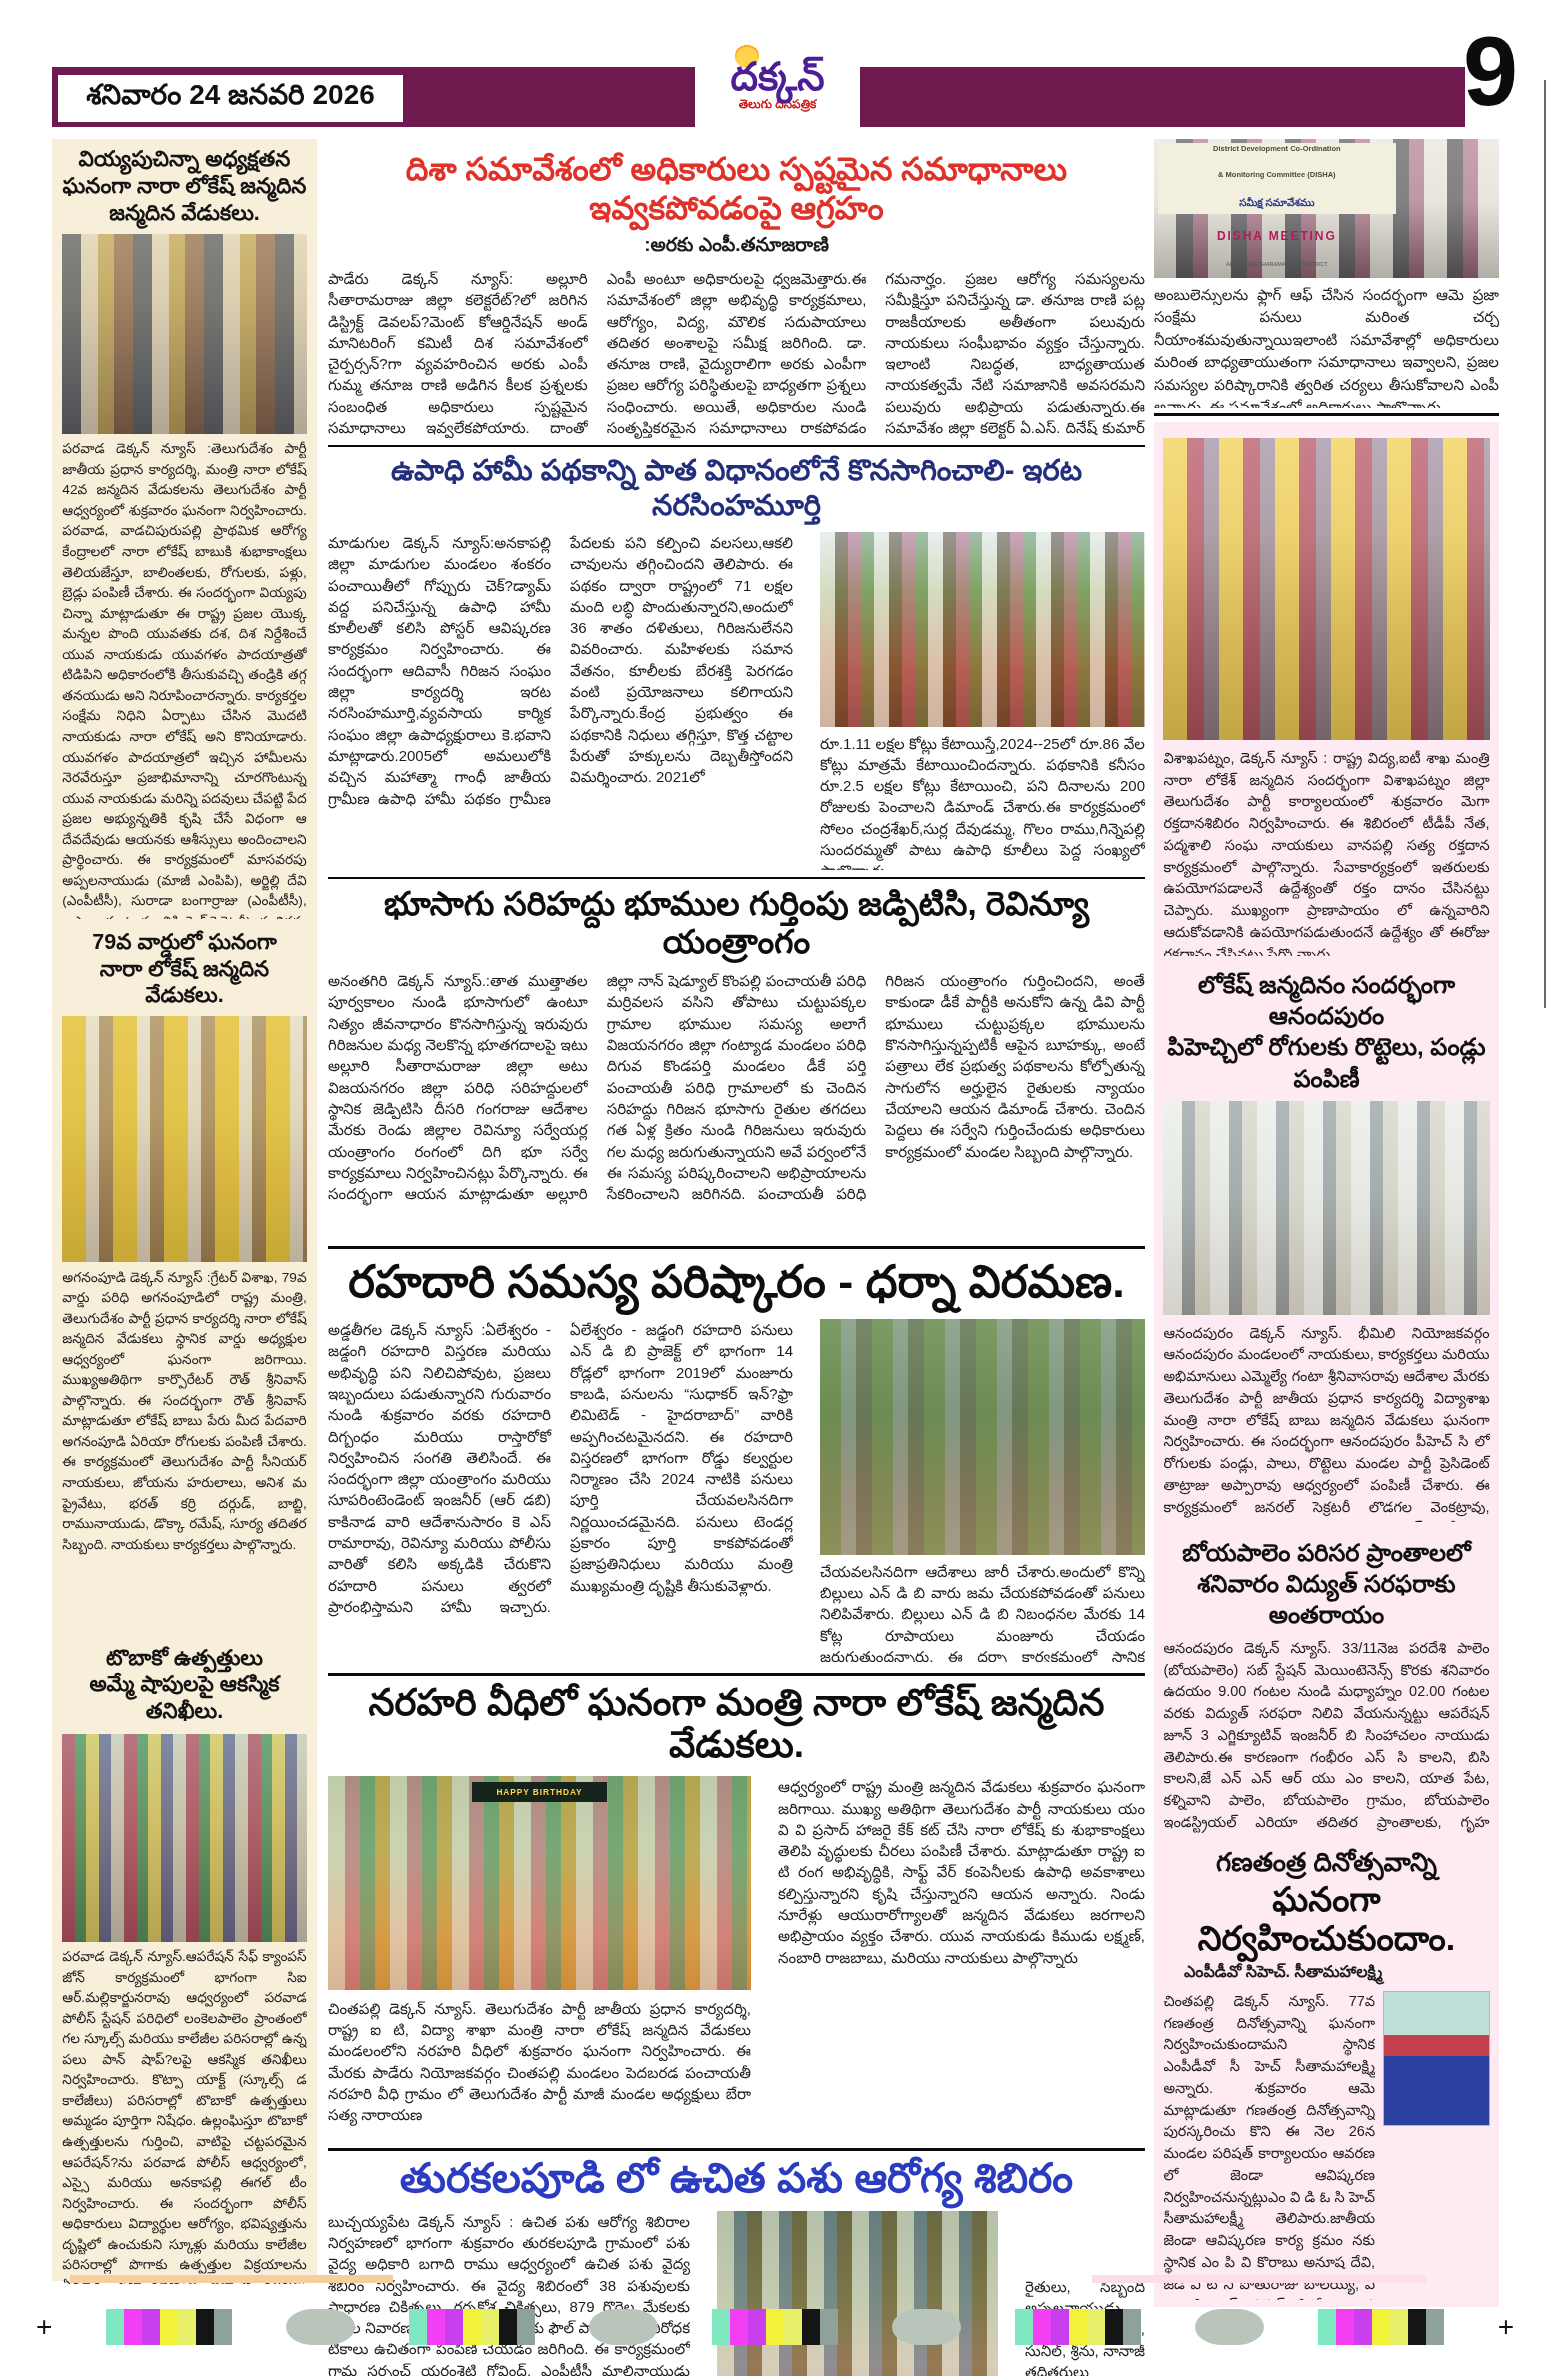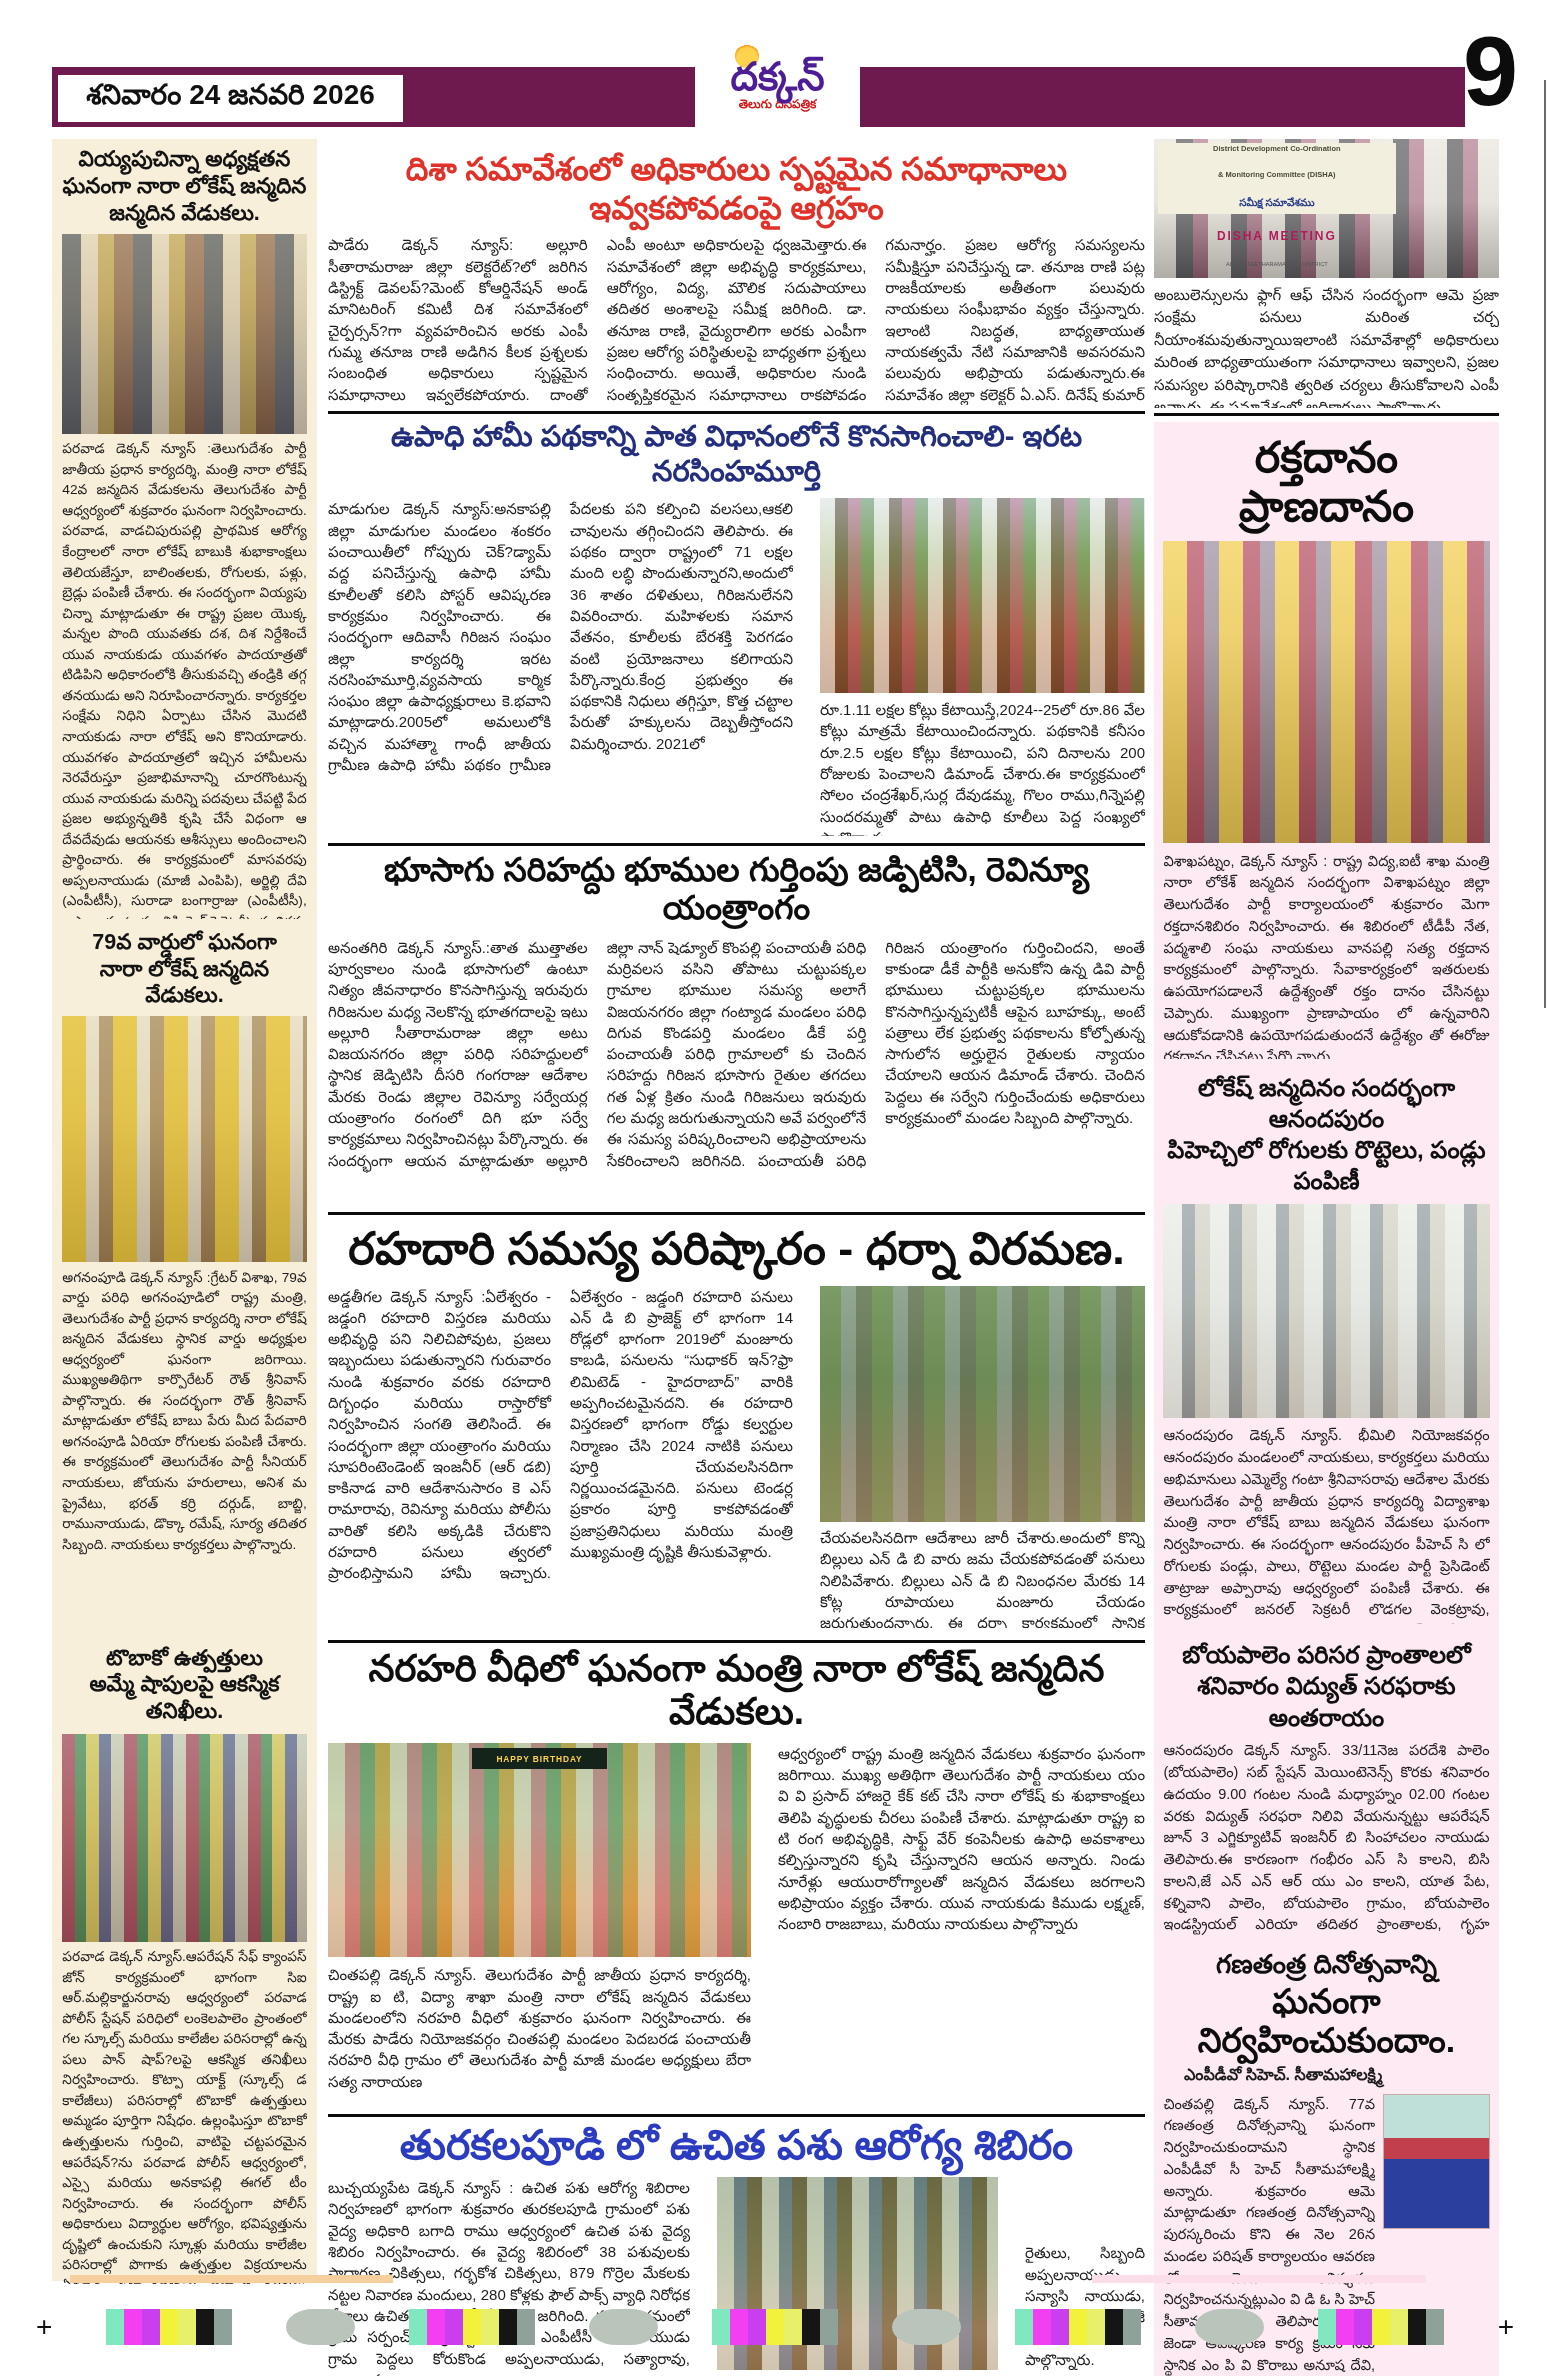--- a/index.html
+++ b/index.html
@@ -123,20 +123,21 @@
 
   <div class="lc-head" style="margin-top:54px;">టొబాకో ఉత్పత్తులు</div>
   <div class="lc-head">అమ్మే షాపులపై ఆకస్మిక తనిఖీలు.</div>
   <div class="ph ph-shop" style="height:208px;margin-top:8.4px;"></div>
   <div class="lc-body" style="height:337px;margin-top:5.6px;">పరవాడ డెక్కన్ న్యూస్.ఆపరేషన్ సేఫ్ క్యాంపస్ జోన్ కార్యక్రమంలో భాగంగా సిఐ ఆర్.మల్లికార్జునరావు ఆధ్వర్యంలో పరవాడ పోలీస్ స్టేషన్ పరిధిలో లంకెలపాలెం ప్రాంతంలో గల స్కూల్స్ మరియు కాలేజీల పరిసరాల్లో ఉన్న పలు పాన్ షాప్?లపై ఆకస్మిక తనిఖీలు నిర్వహించారు. కొట్పా యాక్ట్ (స్కూల్స్ డ కాలేజీలు) పరిసరాల్లో టొబాకో ఉత్పత్తులు అమ్మడం పూర్తిగా నిషేధం. ఉల్లంఘిస్తూ టొబాకో ఉత్పత్తులను గుర్తించి, వాటిపై చట్టపరమైన ఆపరేషన్?ను పరవాడ పోలీస్ ఆధ్వర్యంలో, ఎస్సై మరియు అనకాపల్లి ఈగల్ టీం నిర్వహించారు. ఈ సందర్భంగా పోలీస్ అధికారులు విద్యార్థుల ఆరోగ్యం, భవిష్యత్తును దృష్టిలో ఉంచుకుని స్కూళ్లు మరియు కాలేజీల పరిసరాల్లో పొగాకు ఉత్పత్తుల విక్రయాలను ఏమాత్రం సహించబోమని, ఇలాంటి తనిఖీలు మరియు రైడ్లు భవిష్యత్ లో కొనసాగుతాయని స్పష్టం చేశారు.</div>
 </div>
 
 <div id="midcol">
 
   <div class="hl-red" style="margin:11.2px 19px 0 19px;">దిశా సమావేశంలో అధికారులు స్పష్టమైన సమాధానాలు ఇవ్వకపోవడంపై ఆగ్రహం</div>
+  <div class="byline" style="margin-top:7.5px;">:అరకు ఎంపీ.తనూజరాణి</div>
   <div class="body-txt cols3" style="height:171px;margin-top:7.5px;">పాడేరు డెక్కన్ న్యూస్: అల్లూరి సీతారామరాజు జిల్లా కలెక్టరేట్?లో జరిగిన డిస్ట్రిక్ట్ డెవలప్?మెంట్ కోఆర్డినేషన్ అండ్ మానిటరింగ్ కమిటీ దిశ సమావేశంలో చైర్పర్సన్?గా వ్యవహరించిన అరకు ఎంపీ గుమ్మ తనూజ రాణి అడిగిన కీలక ప్రశ్నలకు సంబంధిత అధికారులు స్పష్టమైన సమాధానాలు ఇవ్వలేకపోయారు. దాంతో ఎంపీ అంటూ అధికారులపై ధ్వజమెత్తారు.ఈ సమావేశంలో జిల్లా అభివృద్ధి కార్యక్రమాలు, ఆరోగ్యం, విద్య, మౌలిక సదుపాయాలు తదితర అంశాలపై సమీక్ష జరిగింది. డా. తనూజ రాణి, వైద్యురాలిగా అరకు ఎంపీగా ప్రజల ఆరోగ్య పరిస్థితులపై బాధ్యతగా ప్రశ్నలు సంధించారు. అయితే, అధికారుల నుండి సంతృప్తికరమైన సమాధానాలు రాకపోవడం గమనార్హం. ప్రజల ఆరోగ్య సమస్యలను సమీక్షిస్తూ పనిచేస్తున్న డా. తనూజ రాణి పట్ల రాజకీయాలకు అతీతంగా పలువురు నాయకులు సంఘీభావం వ్యక్తం చేస్తున్నారు. ఇలాంటి నిబద్ధత, బాధ్యతాయుత నాయకత్వమే నేటి సమాజానికి అవసరమని పలువురు అభిప్రాయ పడుతున్నారు.ఈ సమావేశం జిల్లా కలెక్టర్ ఏ.ఎస్. దినేష్ కుమార్ ఆధ్వర్యంలో జరిగినట్లు తెలిపారు. డా. తనూజా రాణి ఇటీవలే పాడేరు, అరకు, రంపచోడవరం ప్రాంతాల్లో 10 కొత్త</div>
   <div class="rule"></div>
 
   <div class="hl-navy" style="margin:5.6px 7.5px 0 7.5px;">ఉపాధి హామీ పథకాన్ని పాత విధానంలోనే కొనసాగించాలి- ఇరట నరసింహమూర్తి</div>
   <div class="row" style="margin-top:9.4px;">
     <div class="body-txt cols2" style="width:465px;height:339px;">మాడుగుల డెక్కన్ న్యూస్:అనకాపల్లి జిల్లా మాడుగుల మండలం శంకరం పంచాయితీలో గోప్పురు చెక్?డ్యామ్ వద్ద పనిచేస్తున్న ఉపాధి హామీ కూలీలతో కలిసి పోస్టర్ ఆవిష్కరణ కార్యక్రమం నిర్వహించారు. ఈ సందర్భంగా ఆదివాసీ గిరిజన సంఘం జిల్లా కార్యదర్శి ఇరట నరసింహమూర్తి,వ్యవసాయ కార్మిక సంఘం జిల్లా ఉపాధ్యక్షురాలు కె.భవాని మాట్లాడారు.2005లో అమలులోకి వచ్చిన మహాత్మా గాంధీ జాతీయ గ్రామీణ ఉపాధి హామీ పథకం గ్రామీణ పేదలకు పని కల్పించి వలసలు,ఆకలి చావులను తగ్గించిందని తెలిపారు. ఈ పథకం ద్వారా రాష్ట్రంలో 71 లక్షల మంది లబ్ధి పొందుతున్నారని,అందులో 36 శాతం దళితులు, గిరిజనులేనని వివరించారు. మహిళలకు సమాన వేతనం, కూలీలకు బేరశక్తి పెరగడం వంటి ప్రయోజనాలు కలిగాయని పేర్కొన్నారు.కేంద్ర ప్రభుత్వం ఈ పథకానికి నిధులు తగ్గిస్తూ, కొత్త చట్టాల పేరుతో హక్కులను దెబ్బతీస్తోందని విమర్శించారు. 2021లో</div>
     <div style="flex:1;">
       <div class="ph ph-field" style="height:195px;"></div>
       <div class="body-txt" style="height:137px;margin-top:5.6px;">రూ.1.11 లక్షల కోట్లు కేటాయిస్తే,2024--25లో రూ.86 వేల కోట్లు మాత్రమే కేటాయించిందన్నారు. పథకానికి కనీసం రూ.2.5 లక్షల కోట్లు కేటాయించి, పని దినాలను 200 రోజులకు పెంచాలని డిమాండ్ చేశారు.ఈ కార్యక్రమంలో సోలం చంద్రశేఖర్,సుర్ల దేవుడమ్మ, గొలం రాము,గిన్నెపల్లి సుందరమ్మతో పాటు ఉపాధి కూలీలు పెద్ద సంఖ్యలో పాల్గొన్నారు.</div>
     </div>
@@ -188,21 +189,20 @@
       <div class="b1">&amp; Monitoring Committee (DISHA)</div>
       <div class="b3">సమీక్ష సమావేశము</div>
       <div class="b4">DISHA MEETING</div>
       <div class="b5">ALLURI SEETHARAMARAJU DISTRICT</div>
     </div>
   </div>
   <div class="r-body" style="height:124px;margin-top:5.6px;font-size:15px;">అంబులెన్సులను ఫ్లాగ్ ఆఫ్ చేసిన సందర్భంగా ఆమె ప్రజా సంక్షేమ పనులు మరింత చర్చ నీయాంశమవుతున్నాయిఇలాంటి సమావేశాల్లో అధికారులు మరింత బాధ్యతాయుతంగా సమాధానాలు ఇవ్వాలని, ప్రజల సమస్యల పరిష్కారానికి త్వరిత చర్యలు తీసుకోవాలని ఎంపీ అన్నారు. ఈ సమావేశంలో అధికారులు పాల్గొన్నారు.</div>
   <div class="rule"></div>
 
   <div class="pinkwrap">
-    <div class="r-big-head" style="margin-top:3.7px;">రక్తదానం ప్రాణదానం</div>
     <div class="ph ph-blood" style="height:302px;margin-top:9.4px;"></div>
     <div class="r-body" style="height:208px;margin-top:7.5px;">విశాఖపట్నం, డెక్కన్ న్యూస్ : రాష్ట్ర విద్య,ఐటీ శాఖ మంత్రి నారా లోకేశ్ జన్మదిన సందర్భంగా విశాఖపట్నం జిల్లా తెలుగుదేశం పార్టీ కార్యాలయంలో శుక్రవారం మెగా రక్తదానశిబిరం నిర్వహించారు. ఈ శిబిరంలో టీడీపీ నేత, పద్మశాలి సంఘ నాయకులు వానపల్లి సత్య రక్తదాన కార్యక్రమంలో పాల్గొన్నారు. సేవాకార్యక్రంలో ఇతరులకు ఉపయోగపడాలనే ఉద్దేశ్యంతో రక్తం దానం చేసినట్టు చెప్పారు. ముఖ్యంగా ప్రాణాపాయం లో ఉన్నవారిని ఆదుకోవడానికి ఉపయోగపడుతుందనే ఉద్దేశ్యం తో ఈరోజు రక్తదానం చేసినట్టు పేర్కొన్నారు.</div>
 
     <div class="r-sub-head" style="margin-top:13px;">
       <div>లోకేష్ జన్మదినం సందర్భంగా ఆనందపురం</div>
       <div>పిహెచ్చిలో రోగులకు రొట్టెలు, పండ్లు పంపిణీ</div>
     </div>
     <div class="ph ph-ward" style="height:214px;margin-top:7.5px;"></div>
     <div class="r-body" style="height:199px;margin-top:7.5px;">ఆనందపురం డెక్కన్ న్యూస్. భీమిలి నియోజకవర్గం ఆనందపురం మండలంలో నాయకులు, కార్యకర్తలు మరియు అభిమానులు ఎమ్మెల్యే గంటా శ్రీనివాసరావు ఆదేశాల మేరకు తెలుగుదేశం పార్టీ జాతీయ ప్రధాన కార్యదర్శి విద్యాశాఖ మంత్రి నారా లోకేష్ బాబు జన్మదిన వేడుకలు ఘనంగా నిర్వహించారు. ఈ సందర్భంగా ఆనందపురం పీహెచ్ సి లో రోగులకు పండ్లు, పాలు, రొట్టెలు మండల పార్టీ ప్రెసిడెంట్ తాట్రాజు అప్పారావు ఆధ్వర్యంలో పంపిణీ చేశారు. ఈ కార్యక్రమంలో జనరల్ సెక్రటరీ లొడగల వెంకట్రావు, ఉపాధ్యక్షుడు సురాల నత్య వరప్రసాద్, మీసాల సత్యనారాయణ, లొడగల రమణ, బలి రెడ్డి చంటి, మహంతి శివాజి, లక్ష్మణ్ రావు,అంగటి రాము,పాండ్రంకి అప్పలరాజు,మదపడ శ్రీను, రౌతు వెంకట్రావు,మరుపల్లి సాయి, లండ సాయిరాం, నాయకులు పాల్గొన్నారు.</div>
 

